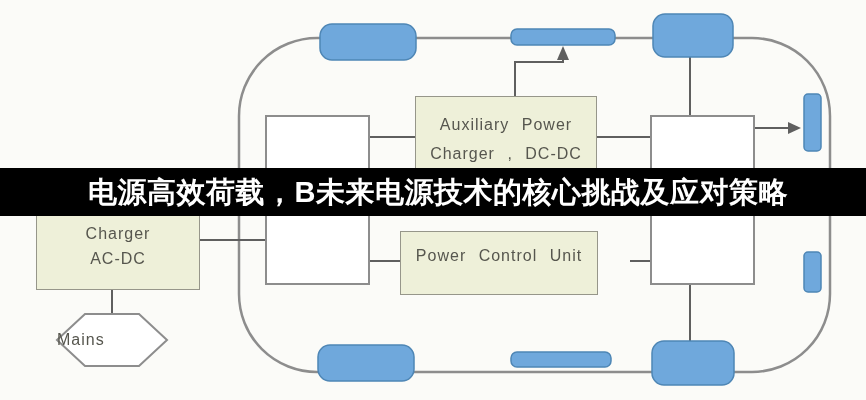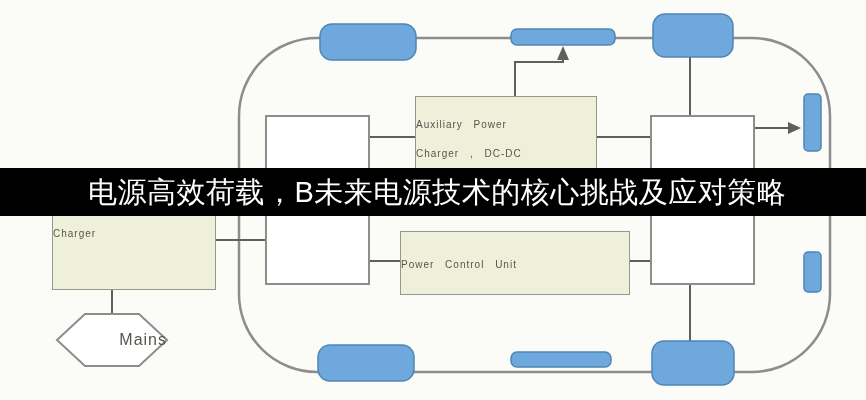--- a/index.html
+++ b/index.html
@@ -13,45 +13,45 @@
   .conn    { fill:none; stroke:var(--line,#5f5f5f); stroke-width:2px; }
   .arrow   { fill:var(--line,#454545); stroke:none; }
   .blue    { fill:var(--blue_fill,#6fa8dc); stroke:var(--blue_stroke,#4e86b5); stroke-width:1.5px; }
   .hex     { fill:#ffffff; stroke:var(--outline,#8d8d8d); stroke-width:2px; }
 
   .box { position:absolute; box-sizing:border-box; border:2px solid var(--outline,#8d8d8d); }
   .white { background:#ffffff; }
   .cream { background:var(--cream,#eef0d9); border-width:1.5px; border-color:#96968a; }
 
   .boxtext {
-    color:var(--label_text,#56564e); font-size:10px;
-    letter-spacing:1px; word-spacing:7px; 
+    color:var(--label_text,#56564e); font-size:16px;
+    letter-spacing:1px; word-spacing:7px; text-align:center;
   }
   .italic { }
 
   .battery-box { left:265px; top:115px; width:105px; height:170px; }
   .motor-box   { left:650px; top:115px; width:105px; height:170px; }
 
-  .charger-box { left:52px;  top:170px; width:164px; height:120px; padding-top:50px; line-height:25px; }
+  .charger-box { left:36px;  top:170px; width:164px; height:120px; padding-top:50px; line-height:25px; }
   .aux-box     { left:415px; top:96px;  width:182px; height:74px;  padding-top:13px; line-height:29px; }
-  .pcu-box     { left:400px; top:231px; width:230px; height:64px;  padding-top:19px;  line-height:27px; }
+  .pcu-box     { left:400px; top:231px; width:198px; height:64px;  padding-top:10px;  line-height:27px; }
 
   .mains-label {
     position:absolute; left:57px; top:331px; width:110px;
-    text-align:right; font-size:16px; letter-spacing:1px;
+    text-align:left; font-size:16px; letter-spacing:1px;
     color:var(--label_text,#666);
   }
 
   .banner {
     position:absolute; left:0; top:168px; width:866px; height:48px;
     background:var(--banner_bg,#000000); z-index:5;
   }
   .banner-title {
     display:block; padding-left:88px; white-space:nowrap;
-    color:var(--banner_text,#ffffff); font-weight:normal;
+    color:var(--banner_text,#ffffff); font-weight:bold;
     font-size:29px; line-height:48px; letter-spacing:0.5px;
   }
 </style>
 </head>
 <body>
 
 <div class="stage">
 
   <svg class="layer" width="866" height="400" viewBox="0 0 866 400">
 
@@ -80,20 +80,21 @@
     <rect class="blue" x="804" y="252" width="17" height="40" rx="4"></rect>
 
     <polygon class="hex" points="57,340 85,314 139,314 167,340 139,366 85,366"></polygon>
   </svg>
 
   <div class="box white battery-box"></div>
   <div class="box white motor-box"></div>
 
   <div class="box cream charger-box boxtext">
     <div>Charger</div>
+    <div class="italic">AC-DC</div>
   </div>
 
   <div class="box cream aux-box boxtext">
     <div>Auxiliary Power</div>
     <div>
       <span>Charger ,</span>
       <span class="italic">DC-DC</span>
     </div>
   </div>
 

